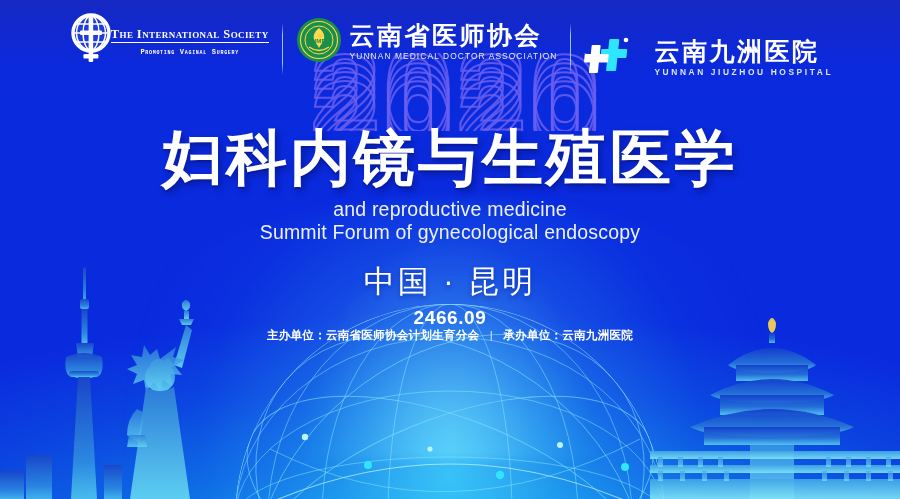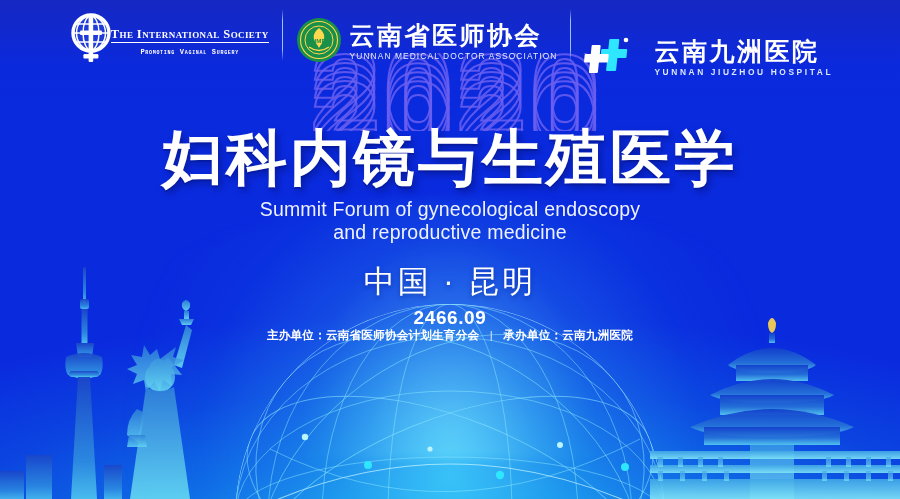--- a/index.html
+++ b/index.html
@@ -45,21 +45,21 @@
   .watermark svg{overflow:visible;}
   .wm-t{
     fill:none;stroke:#6a5ff0;stroke-width:2.1;opacity:.85;
     font-family:"Liberation Sans",sans-serif;font-weight:700;
     font-size:128px;letter-spacing:2px;
   }
 
   
   .header{
     position:absolute;left:0;right:0;top:9px;height:66px;
-    display:flex;align-items:flex-start;justify-content:center;gap:0;
+    display:flex;align-items:flex-end;justify-content:center;gap:0;
     z-index:6;
   }
   .logo-cell{display:flex;align-items:center;height:100%;padding:0 13px;}
   .divider{width:1px;height:52px;background:linear-gradient(180deg,rgba(150,185,255,0) 0%,rgba(165,200,255,.95) 22%,rgba(165,200,255,.95) 78%,rgba(150,185,255,0) 100%);}
 
   
   .isge{display:flex;align-items:center;gap:2px;}
   .isge-txt{display:flex;flex-direction:column;align-items:center;line-height:1;margin-left:-6px;}
   .isge-l1,.isge-l2{
     color:#fff;font-family:"Liberation Serif","DejaVu Serif",serif;
@@ -232,22 +232,22 @@
           <div class="jz-en">YUNNAN JIUZHOU HOSPITAL</div>
         </div>
       </div>
     </div>
 
   </div>
 
   <div class="titles">
     <div class="t-main">妇科内镜与生殖医学</div>
     <div class="t-en">
+      <div>and reproductive medicine</div>
       <div>Summit Forum of gynecological endoscopy</div>
-      <div>and reproductive medicine</div>
     </div>
     <div class="t-city">中国 · 昆明</div>
     <div class="t-date">2466.09</div>
     <div class="t-org">
       <span>主办单位：云南省医师协会计划生育分会</span>
       <span class="sep">|</span>
       <span>承办单位：云南九洲医院</span>
     </div>
   </div>
 

